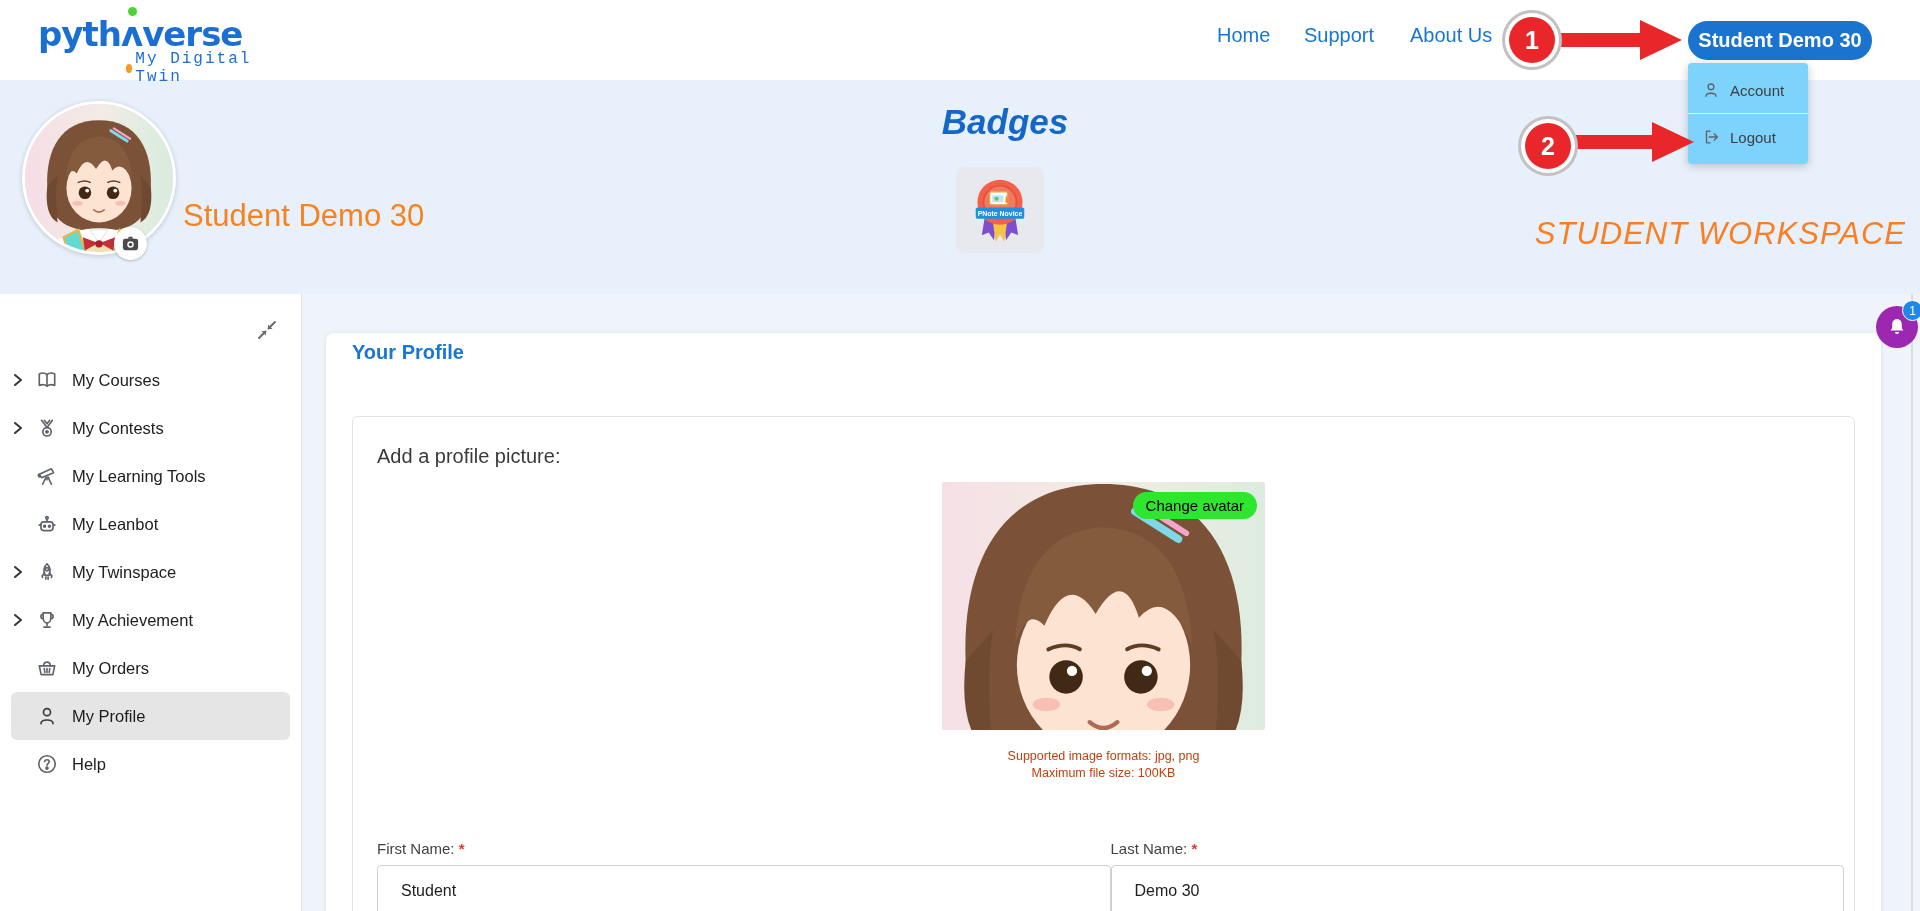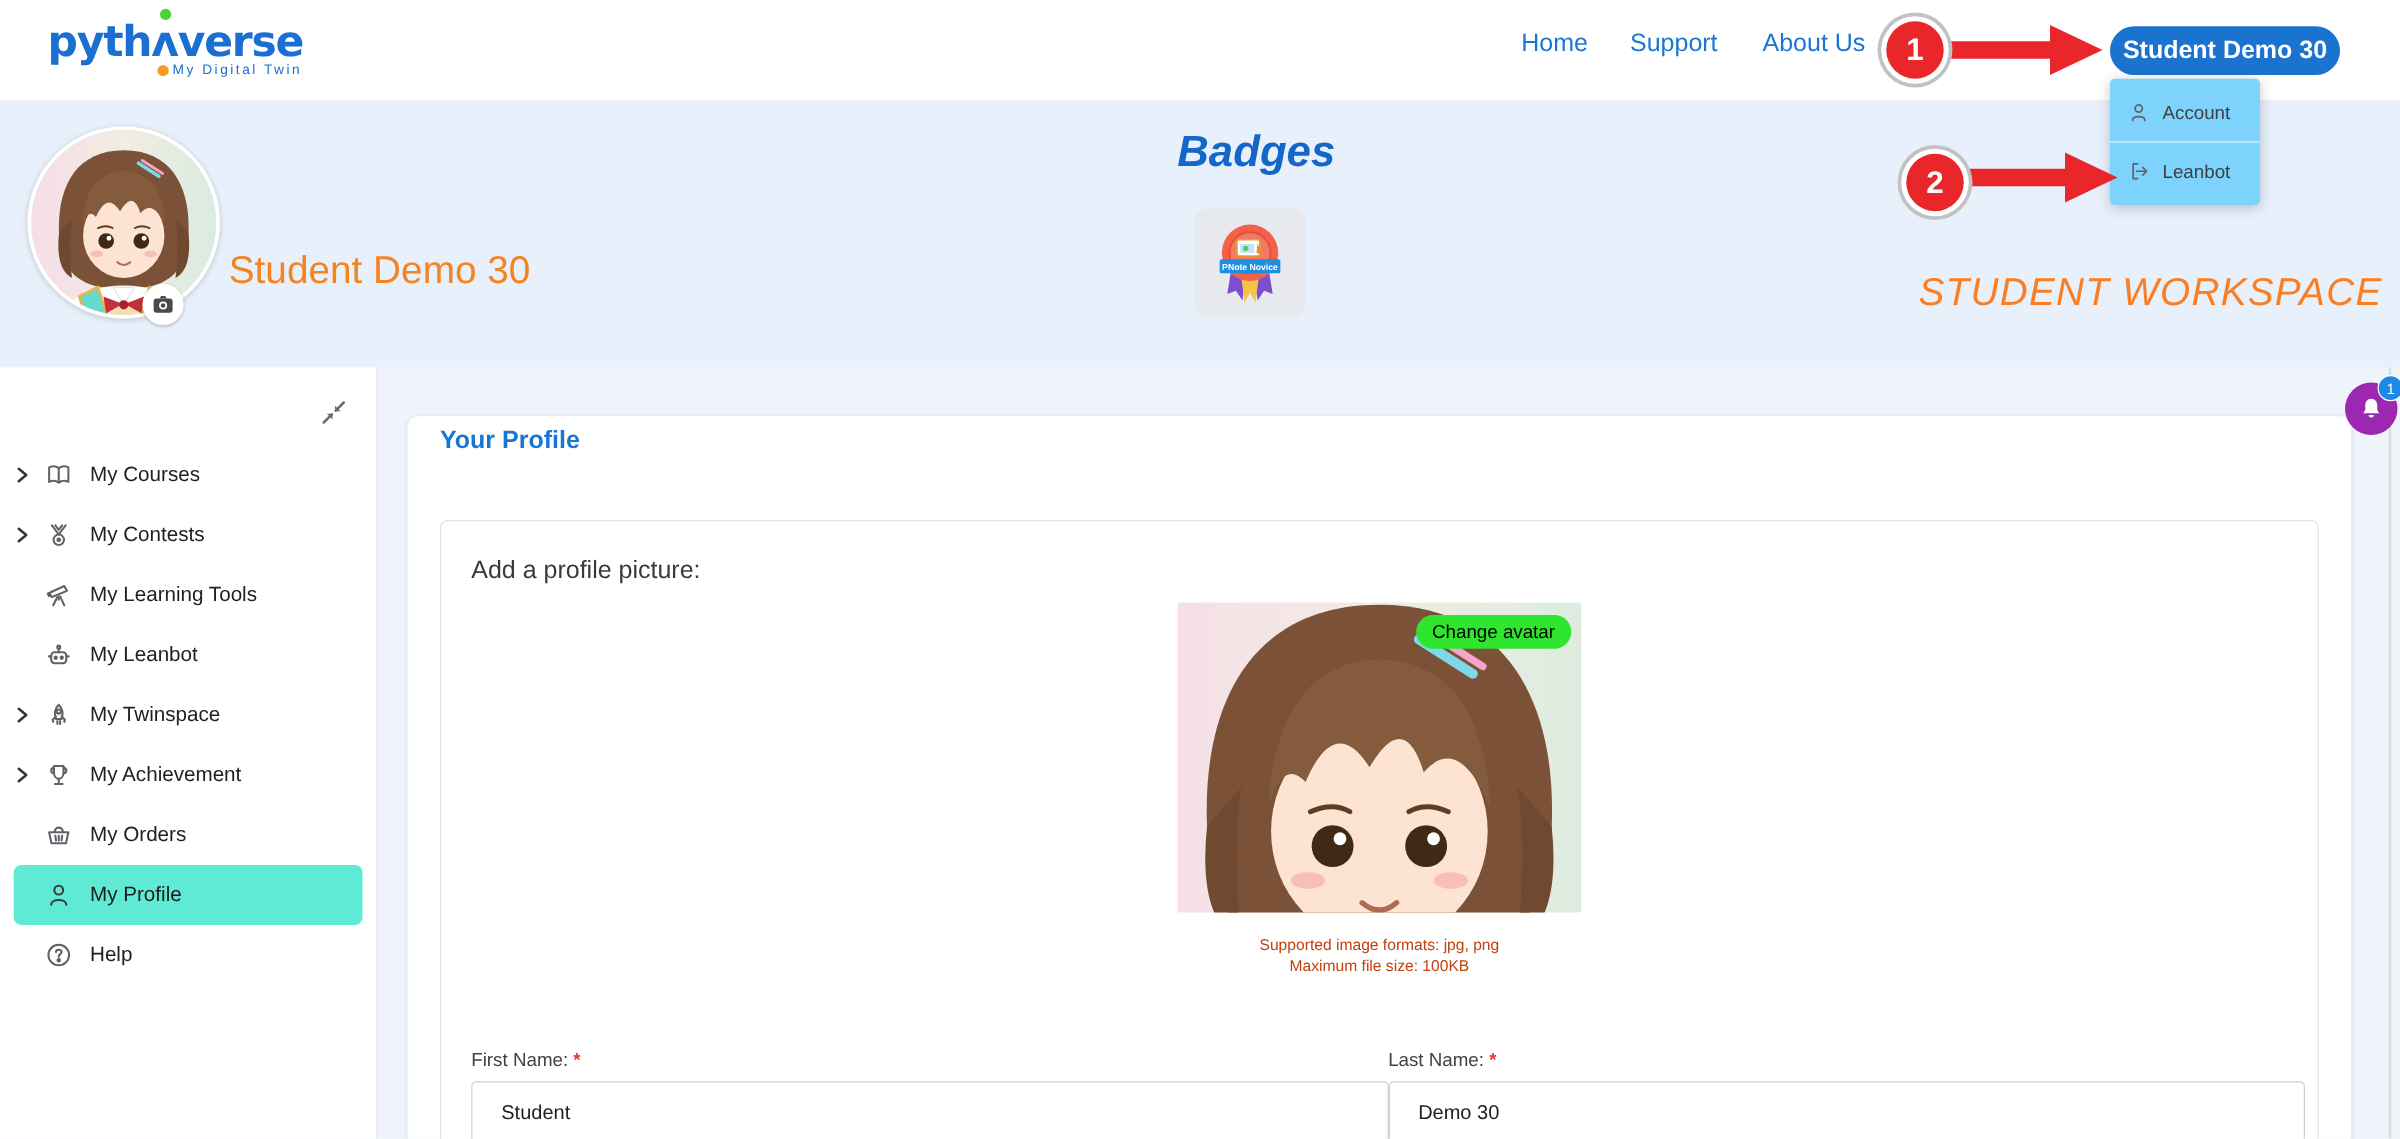--- a/index.html
+++ b/index.html
@@ -5,21 +5,21 @@
   * { margin:0; padding:0; box-sizing:border-box; }
   html,body { width:1920px; height:911px; overflow:hidden; }
   body { position:relative; font-family:"Liberation Sans",sans-serif; background:#eff4fb; }
 
   
   .topbar { position:absolute; left:0; top:0; width:1920px; height:80px; background:#ffffff; z-index:20; }
   .logo { position:absolute; left:38px; top:14px; width:220px; height:54px; }
   .logo-text { font-family:"DejaVu Sans",sans-serif; font-weight:bold; font-size:34px; color:#1b6fd2; letter-spacing:-1px; line-height:40px; }
   .logo-mid { position:relative; color:#1b6fd2; }
   .logo-mid .gdot { position:absolute; left:7px; top:-7px; width:9px; height:9px; border-radius:50%; background:#4cd137; }
-  .logo-tag { font-family:Liberation Sans, sans-serif; font-size:11px; color:#1b6fd2; letter-spacing:2px; margin-left:88px; margin-top:-4px; display:flex; align-items:center; gap:3px; }
+  .logo-tag { font-family:Liberation Mono, monospace; font-size:16px; color:#1b6fd2; letter-spacing:2px; margin-left:88px; margin-top:-4px; display:flex; align-items:center; gap:3px; }
   .logo-tag::before { content:""; width:9px; height:9px; border-radius:50%; background:#f59a23; display:inline-block; }
   .nav-link { position:absolute; top:24px; font-size:20px; color:#1976d2; cursor:pointer; }
   .user-btn { position:absolute; left:1688px; top:21px; width:184px; height:39px; background:#1a73ce; border:none; border-radius:20px; color:#fff; font-weight:bold; font-size:20px; font-family:"Liberation Sans",sans-serif; cursor:pointer; }
 
   
   .dropdown { position:absolute; left:1688px; top:63px; width:120px; background:#7dd3fc; border-radius:4px; box-shadow:0 2px 10px rgba(0,0,0,.22); z-index:30; padding:6px 0; }
   .dd-item { display:flex; align-items:center; gap:10px; padding:12px 14px; font-size:15px; color:#3c4043; cursor:pointer; }
   .dd-divider { height:1px; background:#ececec; margin:2px 0; }
 
   
@@ -33,21 +33,21 @@
   .workspace { position:absolute; right:14px; top:136px; font-size:31px; font-style:italic; color:#fb7e22; letter-spacing:1px; }
 
   
   .sidebar { position:absolute; left:0; top:294px; width:302px; height:617px; background:#fff; border-right:1px solid #e4e4e4; z-index:5; }
   .collapse-btn { position:absolute; right:22px; top:24px; width:24px; height:24px; cursor:pointer; }
   .menu { position:absolute; left:0; top:62px; width:100%; }
   .menu-item { position:relative; display:flex; align-items:center; height:48px; padding-left:36px; cursor:pointer; color:#212121; }
   .menu-item .chev { position:absolute; left:10px; width:16px; height:16px; }
   .menu-item .micon { width:22px; height:22px; margin-right:14px; flex:none; }
   .menu-item .mlabel { font-size:16.5px; }
-  .menu-item.selected { background:#5eead4; border-radius:6px; margin:0 11px; padding-left:25px; }
+  .menu-item.selected { background:#e5e5e5; border-radius:6px; margin:0 11px; padding-left:25px; }
   .menu-item.selected .mlabel { color:#1b1b1b; }
 
   
   .panel { position:absolute; left:326px; top:333px; width:1555px; height:700px; background:#fff; border-radius:8px; box-shadow:0 1px 4px rgba(0,0,0,.10); }
   .panel-title { position:absolute; left:26px; top:8px; font-size:20px; font-weight:bold; color:#1976d2; }
   .inner-card { position:absolute; left:26px; top:83px; width:1503px; height:640px; border:1px solid #e3e3e3; border-radius:6px; background:#fff; padding-top:28px; }
   .pic-label { margin-left:24px; font-size:20px; color:#3a3a3a; }
   .pic-wrap { position:relative; width:323px; height:248px; margin:14px auto 0 auto; }
   .pic-wrap svg.art { width:100%; height:100%; display:block; border-radius:2px; }
   .change-avatar { position:absolute; top:10px; right:8px; background:#2fe62f; color:#000; border:none; border-radius:14px; font-size:15px; font-family:"Liberation Sans",sans-serif; padding:5px 13px; cursor:pointer; }
@@ -132,21 +132,21 @@
       </svg>
     <span>Account</span>
   </div>
   <div class="dd-divider"></div>
   <div class="dd-item">
     <svg class="icon-stroke" width="18" height="18" viewBox="0 0 20 20">
         <path d="M9,3.5 H5 V16.5 H9"></path>
         <path d="M8,10 H16.5"></path>
         <path d="M13.5,6.5 L17,10 L13.5,13.5"></path>
       </svg>
-    <span>Leanbot</span>
+    <span>Logout</span>
   </div>
 </div>
 
 <section class="band">
   <div class="avatar-circle">
     <svg viewBox="0 0 200 200" preserveAspectRatio="xMidYMid slice">
         <use href="#avatarArt"></use>
       </svg>
   </div>
   <div class="camera-badge">

